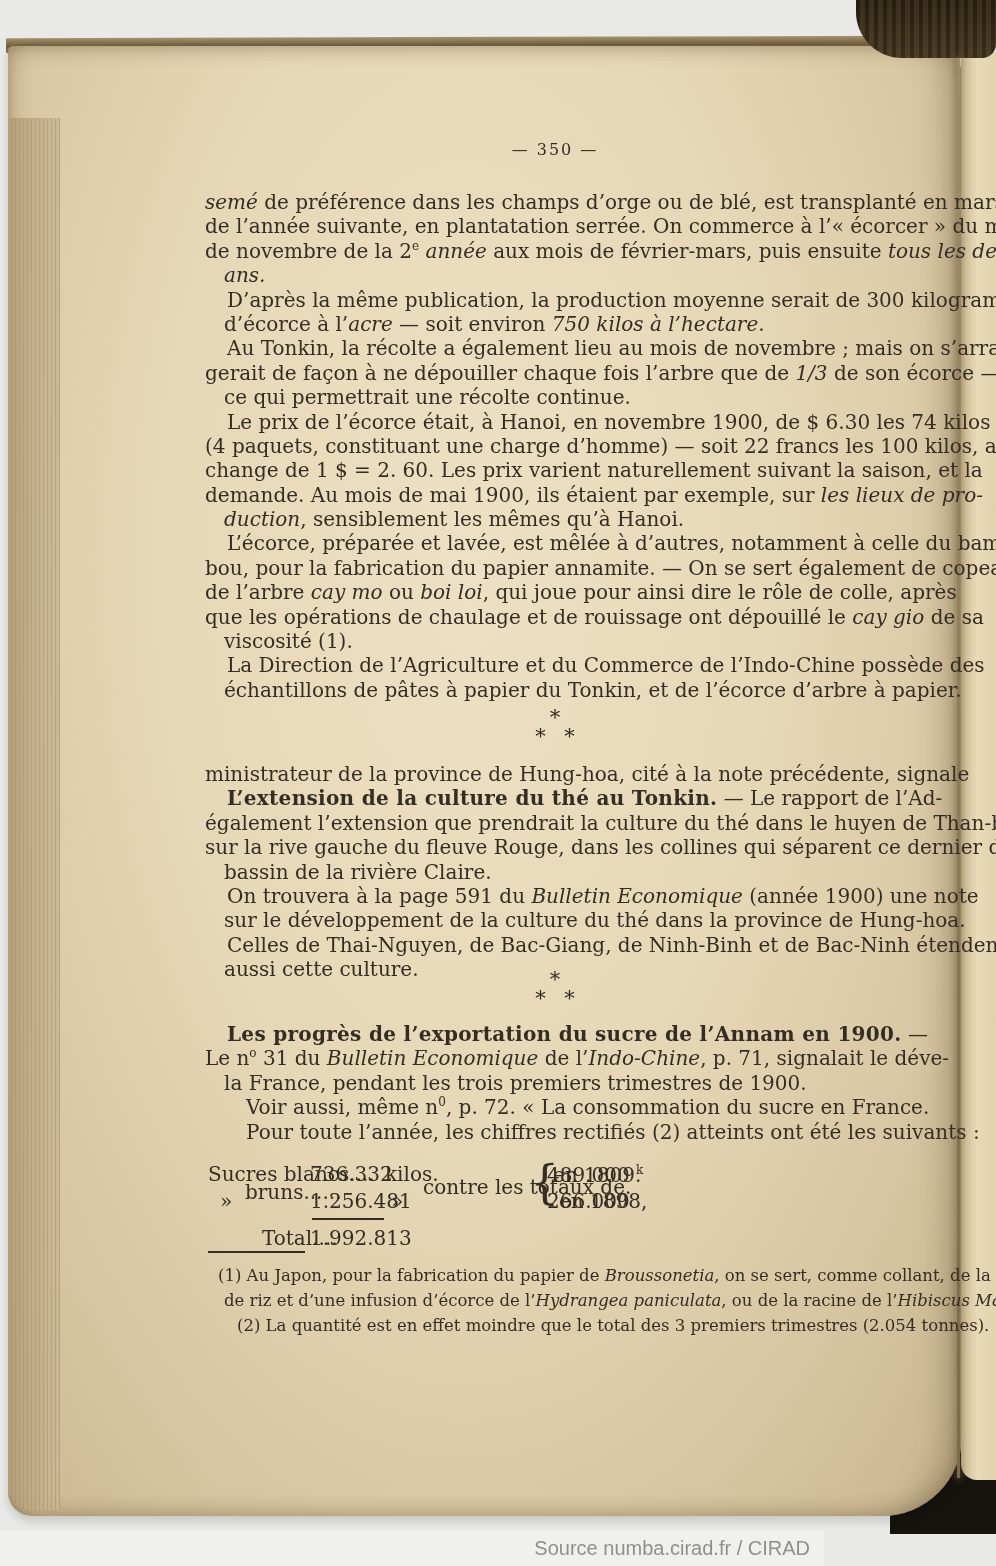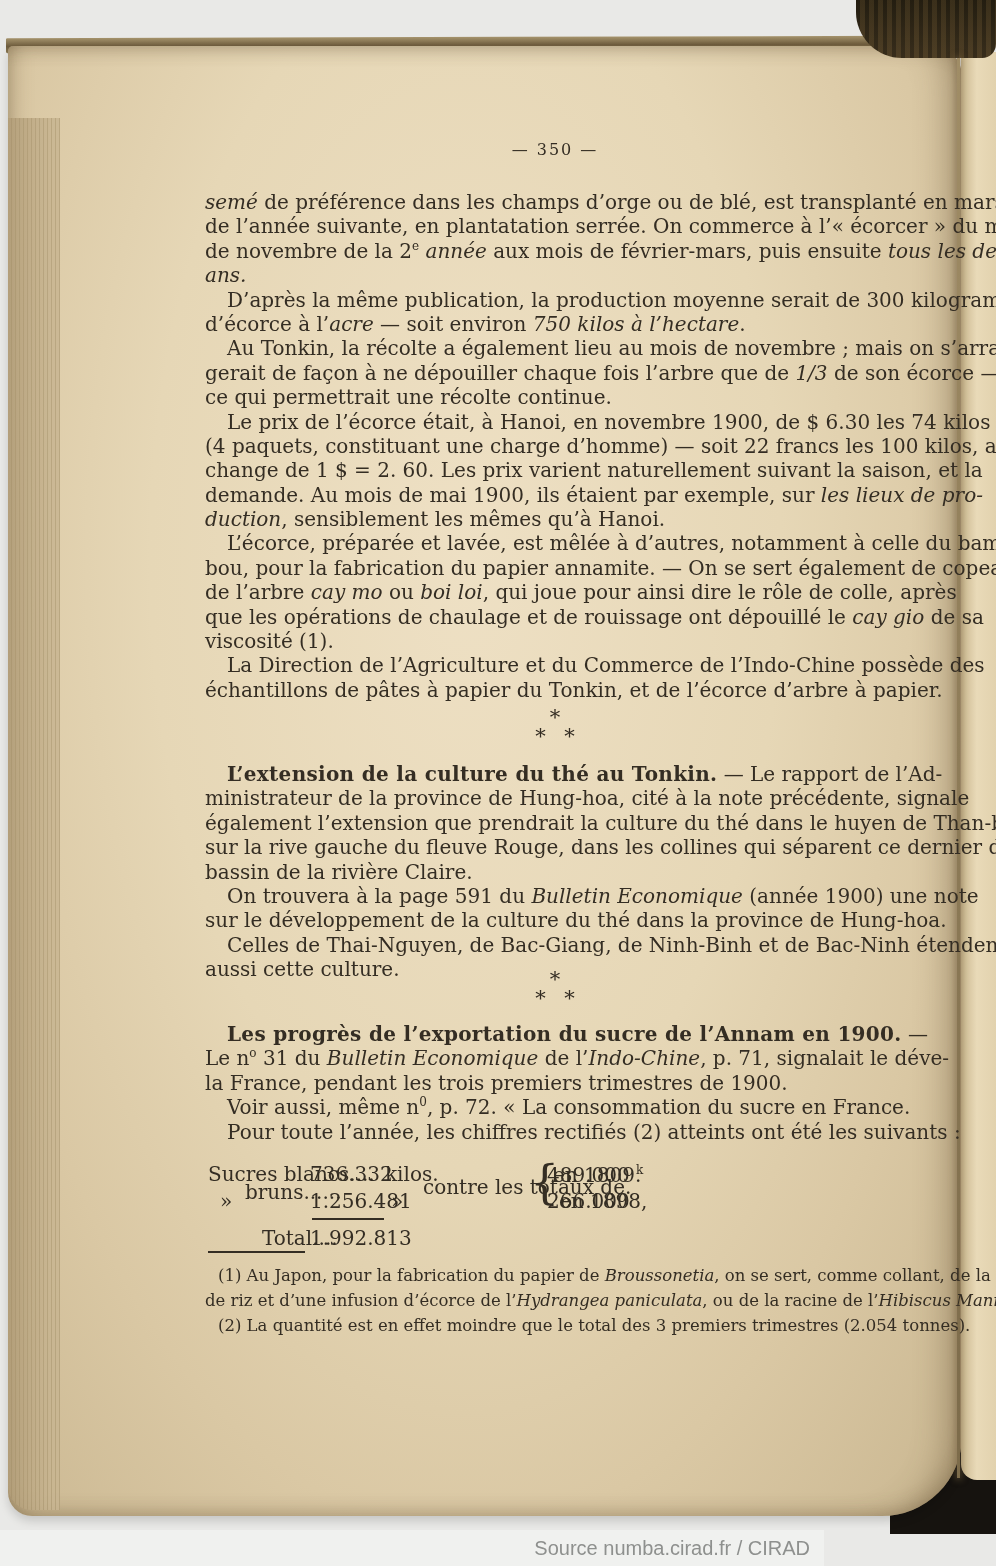--- a/index.html
+++ b/index.html
@@ -86,21 +86,21 @@
   }
   .flow{
     position:absolute;left:205px;width:700px;z-index:4;
     font-size:20px;line-height:24.4px;
   }
   #flow1{top:190px;} #flow2{top:762px;} #flow3{top:1022px;}
   .line{
     height:24.4px;white-space:nowrap;
     text-align:justify;text-align-last:justify;
   }
-  .line.last{text-align-last:left;}
+  .line.last{text-align-last:left;margin-left:19px;}
   .line.ind{text-indent:22px;}
   .line i{font-style:italic;}
   .line b{font-weight:700;letter-spacing:.3px;}
   sup{font-size:60%;vertical-align:super;line-height:0;}
 
   .stars{
     position:absolute;left:205px;width:700px;text-align:center;z-index:4;
     font-size:21px;color:#342d23;
   }
   #stars1{top:708px;} #stars2{top:970px;}
@@ -182,22 +182,22 @@
       <div class="line ind">La Direction de l’Agriculture et du Commerce de l’Indo-Chine possède des</div>
       <div class="line last">échantillons de pâtes à papier du Tonkin, et de l’écorce d’arbre à papier.</div>
     </div>
 
   <div id="stars1" class="stars">
     <div class="row1">*</div>
     <div class="row2">* *</div>
   </div>
 
   <div id="flow2" class="flow ink">
+      <div class="line">ministrateur de la province de Hung-hoa, cité à la note précédente, signale</div>
       <div class="line ind"><b>L’extension de la culture du thé au Tonkin.</b> — Le rapport de l’Ad-</div>
-      <div class="line">ministrateur de la province de Hung-hoa, cité à la note précédente, signale</div>
       <div class="line">également l’extension que prendrait la culture du thé dans le huyen de Than-ba,</div>
       <div class="line">sur la rive gauche du fleuve Rouge, dans les collines qui séparent ce dernier du</div>
       <div class="line last">bassin de la rivière Claire.</div>
       <div class="line ind">On trouvera à la page 591 du <i>Bulletin Economique</i> (année 1900) une note</div>
       <div class="line last">sur le développement de la culture du thé dans la province de Hung-hoa.</div>
       <div class="line ind">Celles de Thai-Nguyen, de Bac-Giang, de Ninh-Binh et de Bac-Ninh étendent</div>
       <div class="line last">aussi cette culture.</div>
     </div>
 
   <div id="stars2" class="stars">

